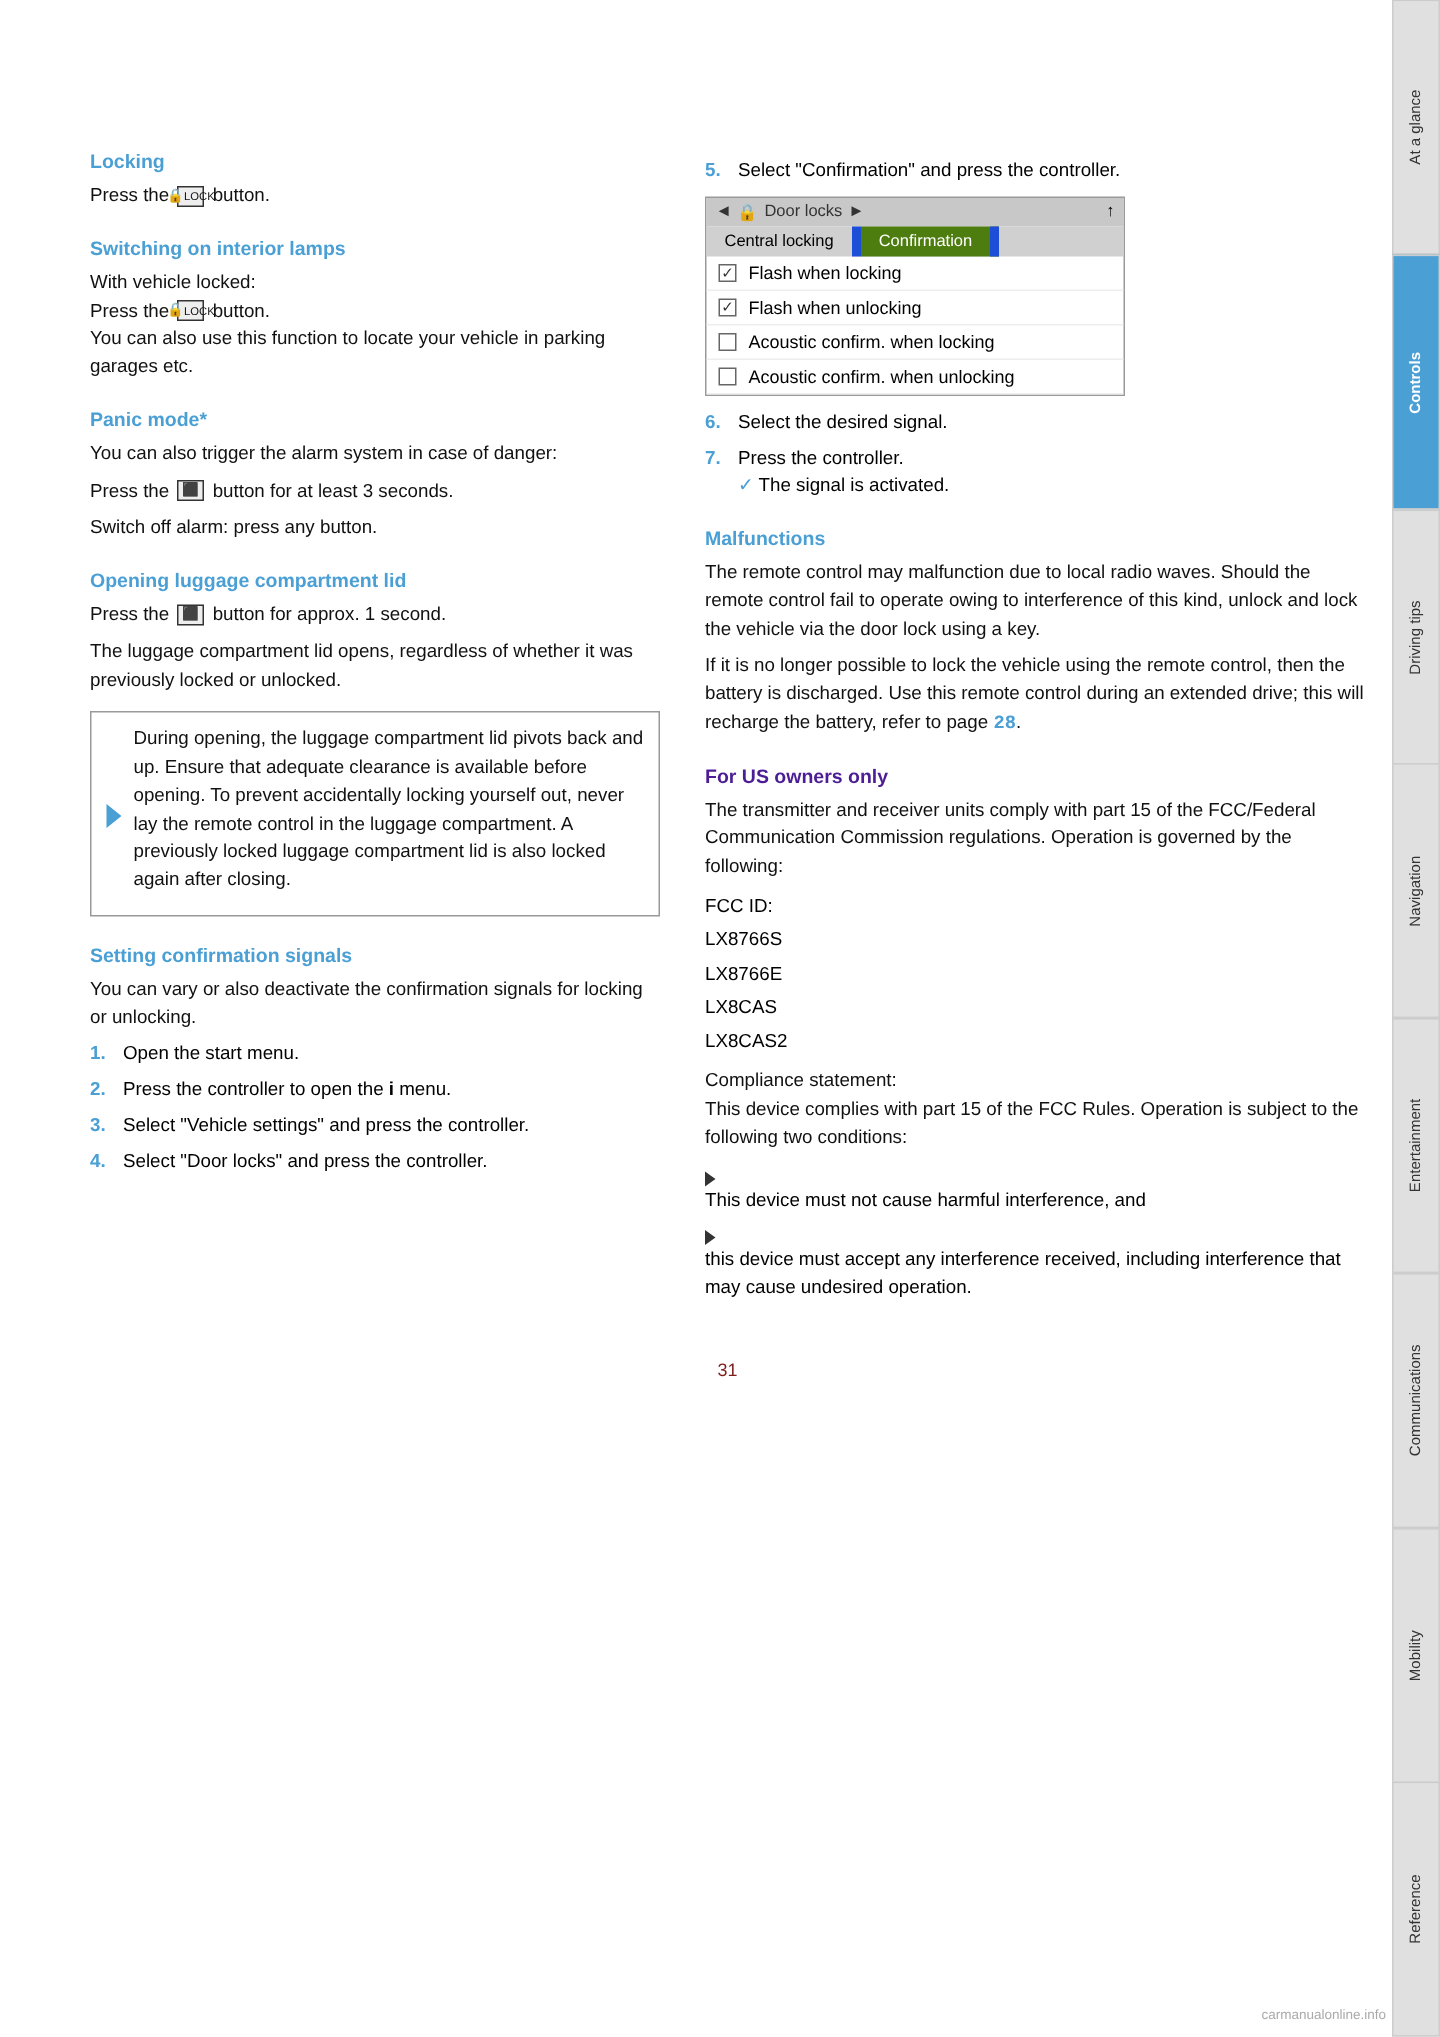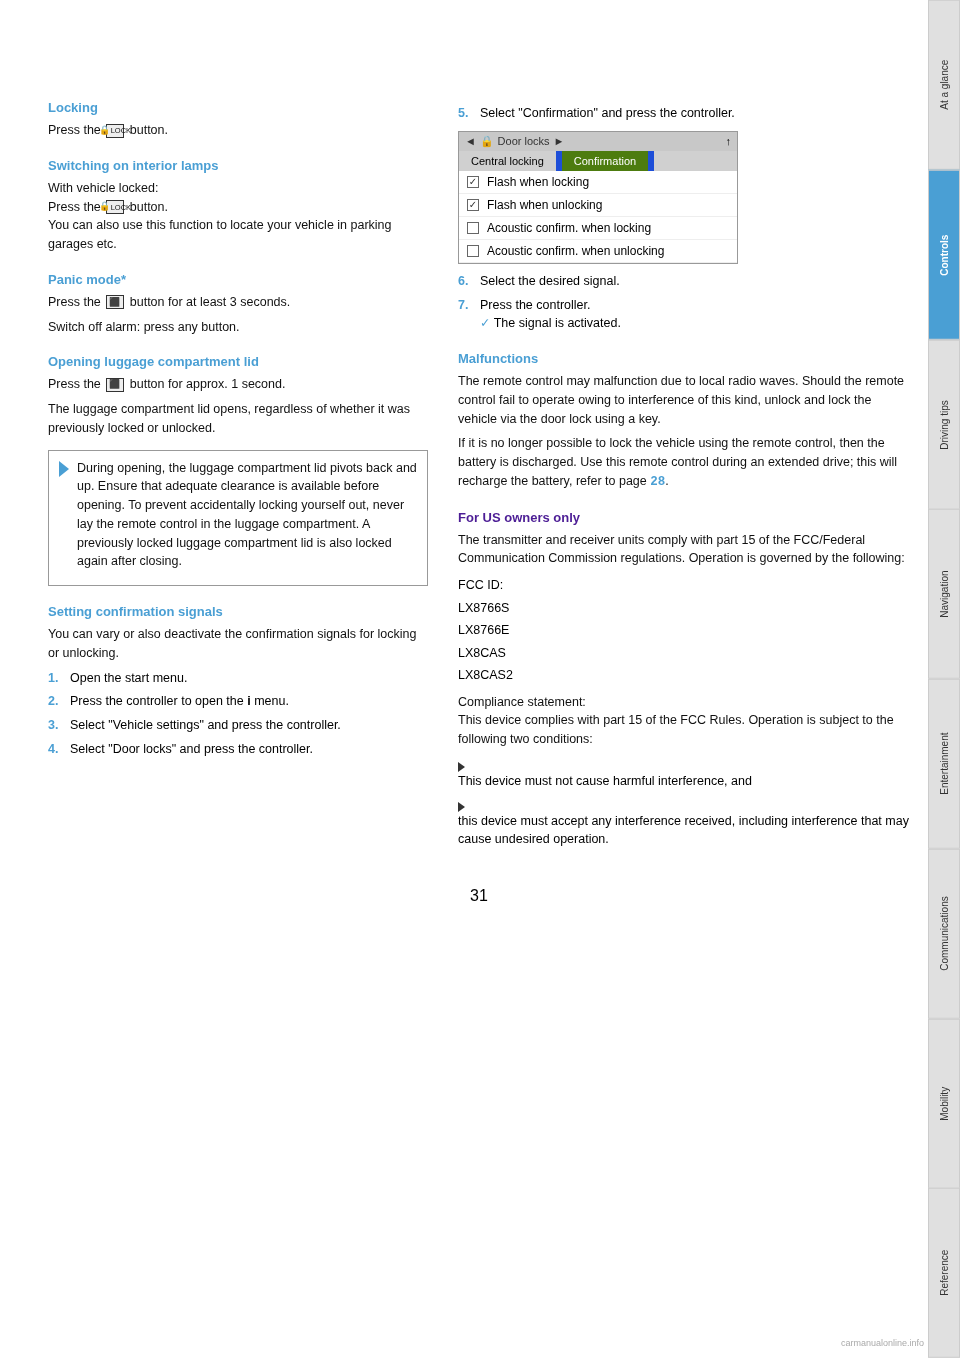--- a/index.html
+++ b/index.html
@@ -49,21 +49,21 @@
 
     .sidebar-tab.active {
       background: #4a9fd4;
       color: white;
       font-weight: bold;
     }
 
     
     .main-content {
       flex: 1;
-      padding: 40px 50px 40px 48px;
+      padding: 40px 50px 40px 60px;
     }
 
     
     .two-col {
       display: flex;
       gap: 30px;
     }
 
     .col-left {
       flex: 1;
@@ -130,21 +130,21 @@
     .note-box-bordered {
       border: 1px solid #999;
       padding: 8px 10px;
       margin: 12px 0;
       font-size: 12px;
       line-height: 1.5;
     }
 
     .note-box-bordered .note-inner {
       display: flex;
-      align-items: flex-start;
+      align-items: center;
     }
 
     
     .ui-box {
       border: 1px solid #999;
       width: 280px;
       margin: 8px 0;
       font-size: 11px;
     }
 
@@ -216,22 +216,22 @@
       border-top: 5px solid transparent;
       border-bottom: 5px solid transparent;
       margin-right: 8px;
       margin-top: 5px;
       flex-shrink: 0;
     }
 
     
     .page-number {
       text-align: center;
-      font-size: 16px;
-      color: #000000;
+      font-size: 12px;
+      color: #7f1d1d;
       margin-top: 30px;
       padding-bottom: 10px;
     }
 
     
     .inline-icon {
       display: inline-flex;
       align-items: center;
       justify-content: center;
       width: 18px;
@@ -311,20 +311,23 @@
         </p>
 
         <div class="section-heading">Switching on interior lamps</div>
         <p class="body-text">
           With vehicle locked:<br>
           Press the <span class="inline-icon">🔒<small>LOCK</small></span> button.<br>
           You can also use this function to locate your vehicle in parking garages etc.
         </p>
 
         <div class="section-heading">Panic mode*</div>
+        <p class="body-text">
+          You can also trigger the alarm system in case of danger:
+        </p>
         <p class="body-text">
           Press the <span class="inline-icon">⬛</span> button for at least 3 seconds.
         </p>
         <p class="body-text">
           Switch off alarm: press any button.
         </p>
 
         <div class="section-heading">Opening luggage compartment lid</div>
         <p class="body-text">
           Press the <span class="inline-icon">⬛</span> button for approx. 1 second.

